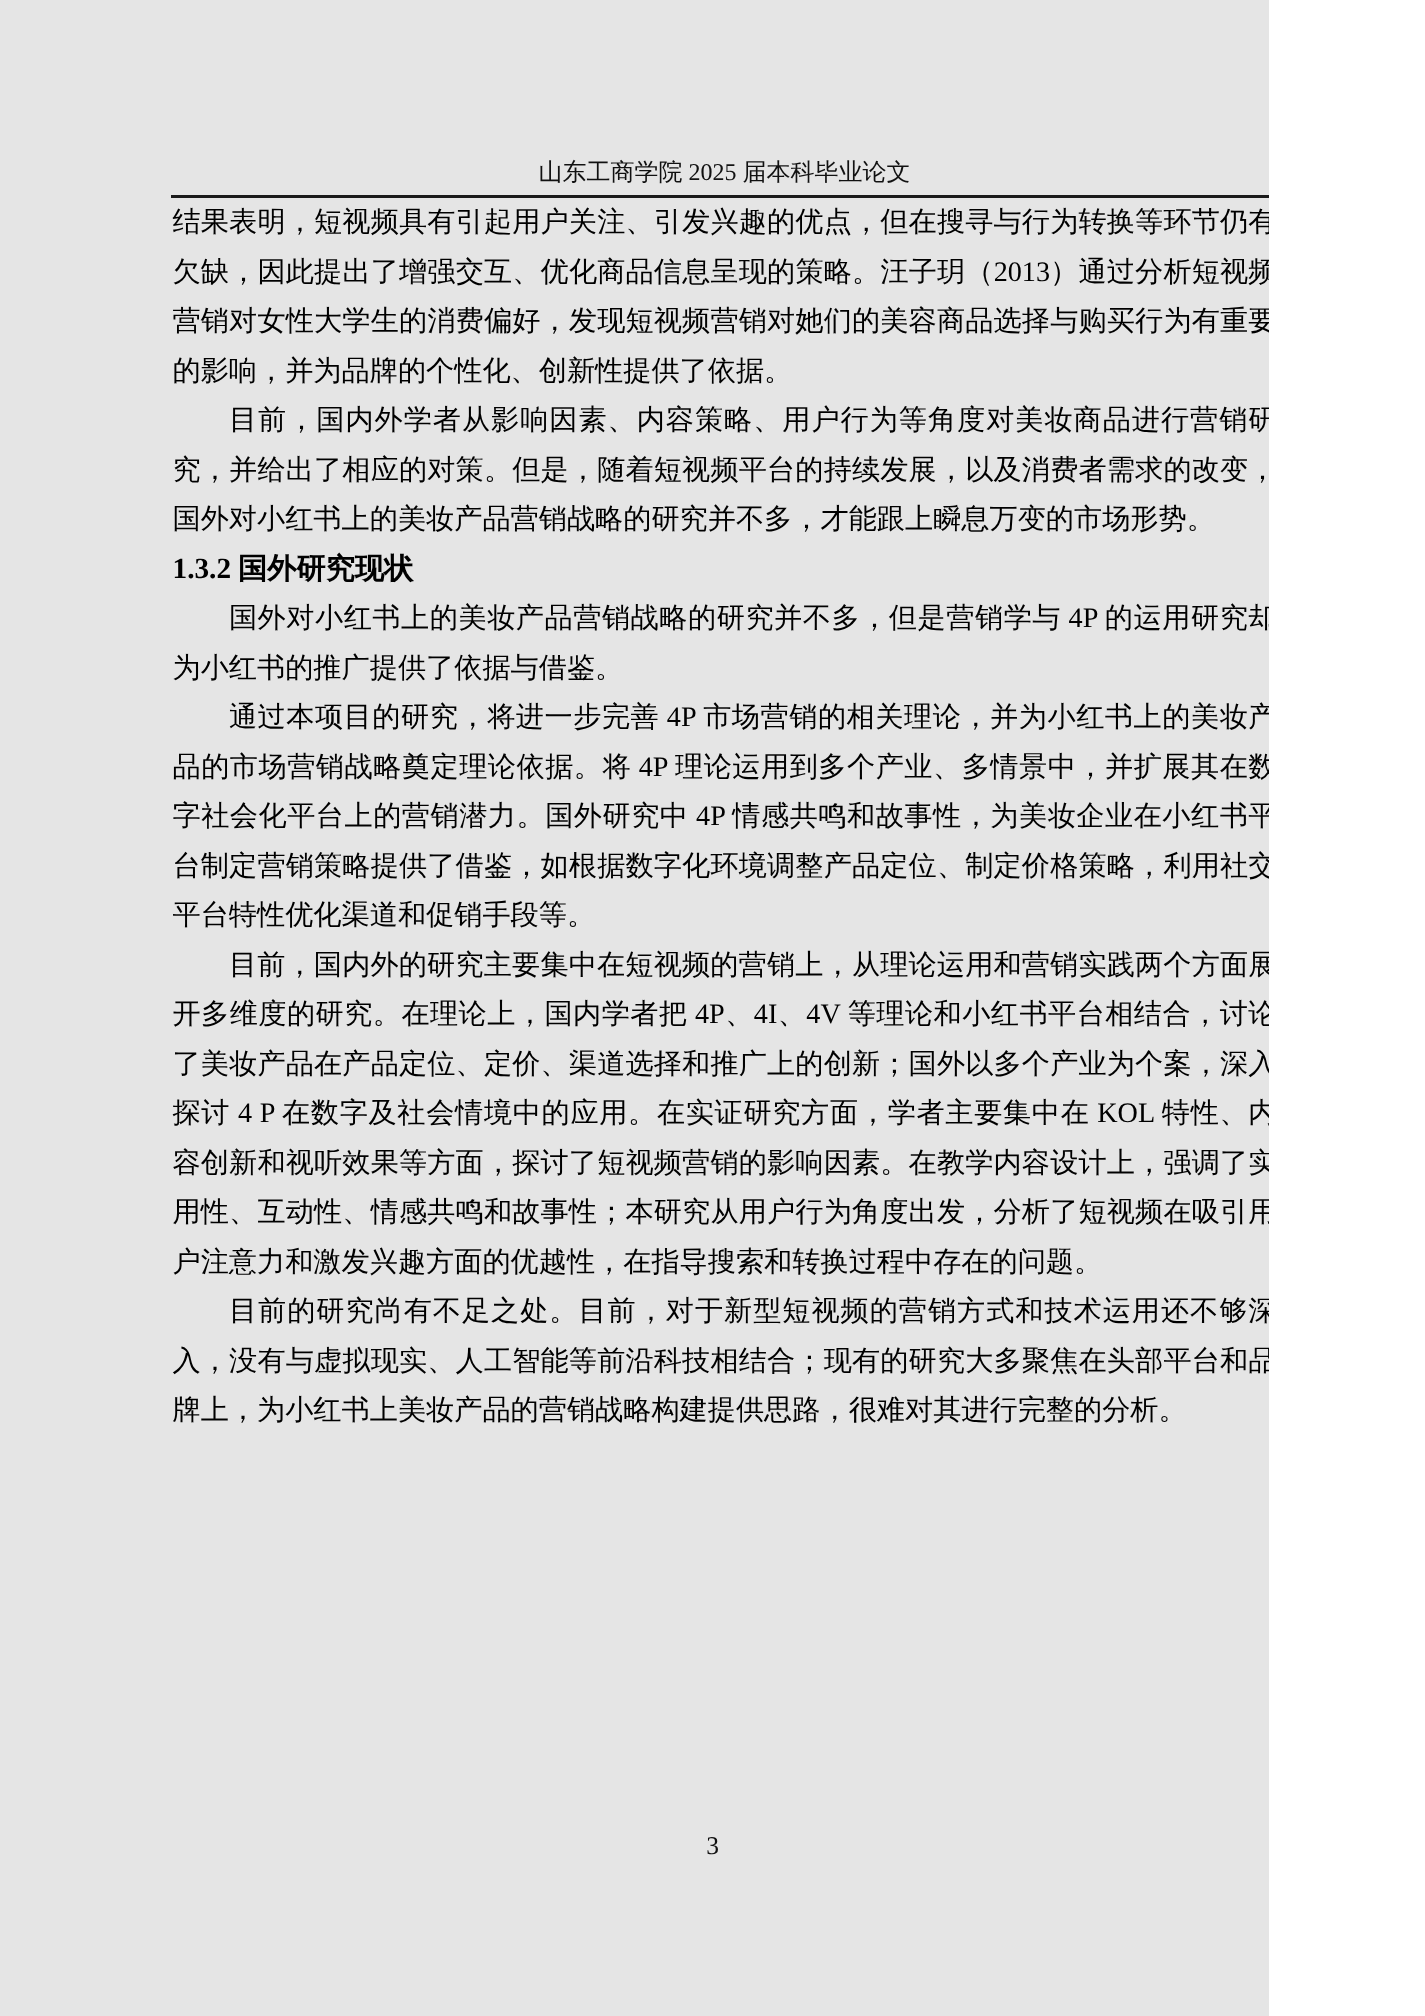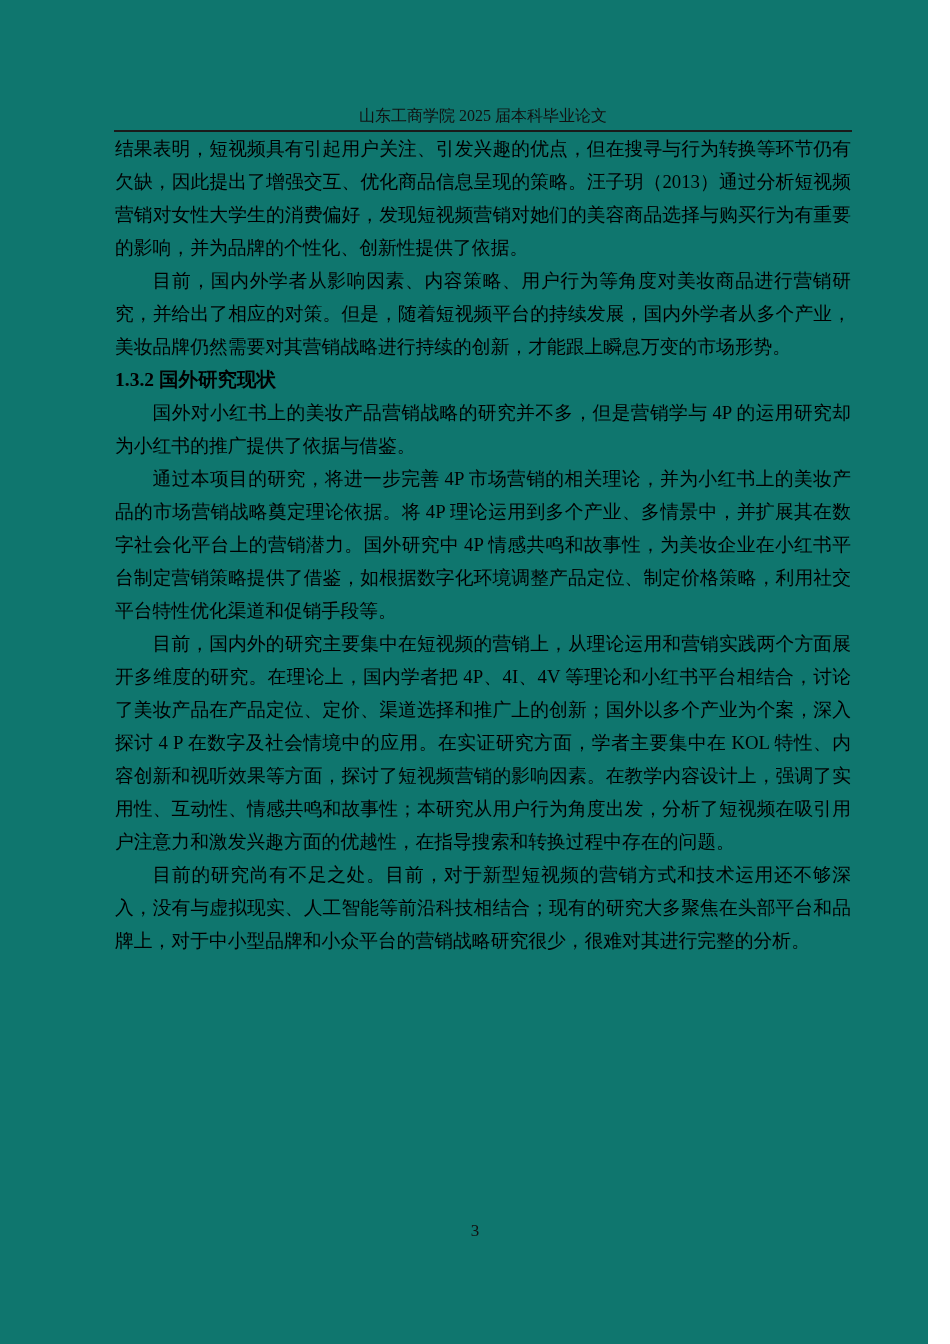--- a/index.html
+++ b/index.html
@@ -2,23 +2,23 @@
 <html lang="zh"><head>
 <meta charset="utf-8">
 <style>
   html, body {
     margin: 0;
     padding: 0;
     background: #ffffff;
   }
   .page {
     position: relative;
-    width: 928px;
+    width: 846px;
     height: 1344px;
-    background: #0f766e;
+    background: #e5e5e5;
     color: #000000;
     font-family: "Liberation Serif", "DejaVu Serif", serif;
     overflow: hidden;
   }
   .page-header {
     position: absolute;
     top: 106px;
     left: 115px;
     width: 736px;
     text-align: center;
@@ -75,23 +75,23 @@
 <body>
 
 <div class="page">
 
   <div class="page-header">山东工商学院 2025 届本科毕业论文</div>
 
   <div class="header-rule"></div>
 
   <div class="body-text">
     <p class="continuation">结果表明，短视频具有引起用户关注、引发兴趣的优点，但在搜寻与行为转换等环节仍有欠缺，因此提出了增强交互、优化商品信息呈现的策略。汪子玥（2013）通过分析短视频营销对女性大学生的消费偏好，发现短视频营销对她们的美容商品选择与购买行为有重要的影响，并为品牌的个性化、创新性提供了依据。</p>
-    <p>目前，国内外学者从影响因素、内容策略、用户行为等角度对美妆商品进行营销研究，并给出了相应的对策。但是，随着短视频平台的持续发展，国内外学者从多个产业，美妆品牌仍然需要对其营销战略进行持续的创新，才能跟上瞬息万变的市场形势。</p>
+    <p>目前，国内外学者从影响因素、内容策略、用户行为等角度对美妆商品进行营销研究，并给出了相应的对策。但是，随着短视频平台的持续发展，以及消费者需求的改变，国外对小红书上的美妆产品营销战略的研究并不多，才能跟上瞬息万变的市场形势。</p>
     <h2>1.3.2 国外研究现状</h2>
     <p>国外对小红书上的美妆产品营销战略的研究并不多，但是营销学与 4P 的运用研究却为小红书的推广提供了依据与借鉴。</p>
     <p>通过本项目的研究，将进一步完善 4P 市场营销的相关理论，并为小红书上的美妆产品的市场营销战略奠定理论依据。将 4P 理论运用到多个产业、多情景中，并扩展其在数字社会化平台上的营销潜力。国外研究中 4P 情感共鸣和故事性，为美妆企业在小红书平台制定营销策略提供了借鉴，如根据数字化环境调整产品定位、制定价格策略，利用社交平台特性优化渠道和促销手段等。</p>
     <p>目前，国内外的研究主要集中在短视频的营销上，从理论运用和营销实践两个方面展开多维度的研究。在理论上，国内学者把 4P、4I、4V 等理论和小红书平台相结合，讨论了美妆产品在产品定位、定价、渠道选择和推广上的创新；国外以多个产业为个案，深入探讨 4 P 在数字及社会情境中的应用。在实证研究方面，学者主要集中在 KOL 特性、内容创新和视听效果等方面，探讨了短视频营销的影响因素。在教学内容设计上，强调了实用性、互动性、情感共鸣和故事性；本研究从用户行为角度出发，分析了短视频在吸引用户注意力和激发兴趣方面的优越性，在指导搜索和转换过程中存在的问题。</p>
-    <p>目前的研究尚有不足之处。目前，对于新型短视频的营销方式和技术运用还不够深入，没有与虚拟现实、人工智能等前沿科技相结合；现有的研究大多聚焦在头部平台和品牌上，对于中小型品牌和小众平台的营销战略研究很少，很难对其进行完整的分析。</p>
+    <p>目前的研究尚有不足之处。目前，对于新型短视频的营销方式和技术运用还不够深入，没有与虚拟现实、人工智能等前沿科技相结合；现有的研究大多聚焦在头部平台和品牌上，为小红书上美妆产品的营销战略构建提供思路，很难对其进行完整的分析。</p>
   </div>
 
   <div class="page-footer">3</div>
 
 </div>
 
 </body></html>

